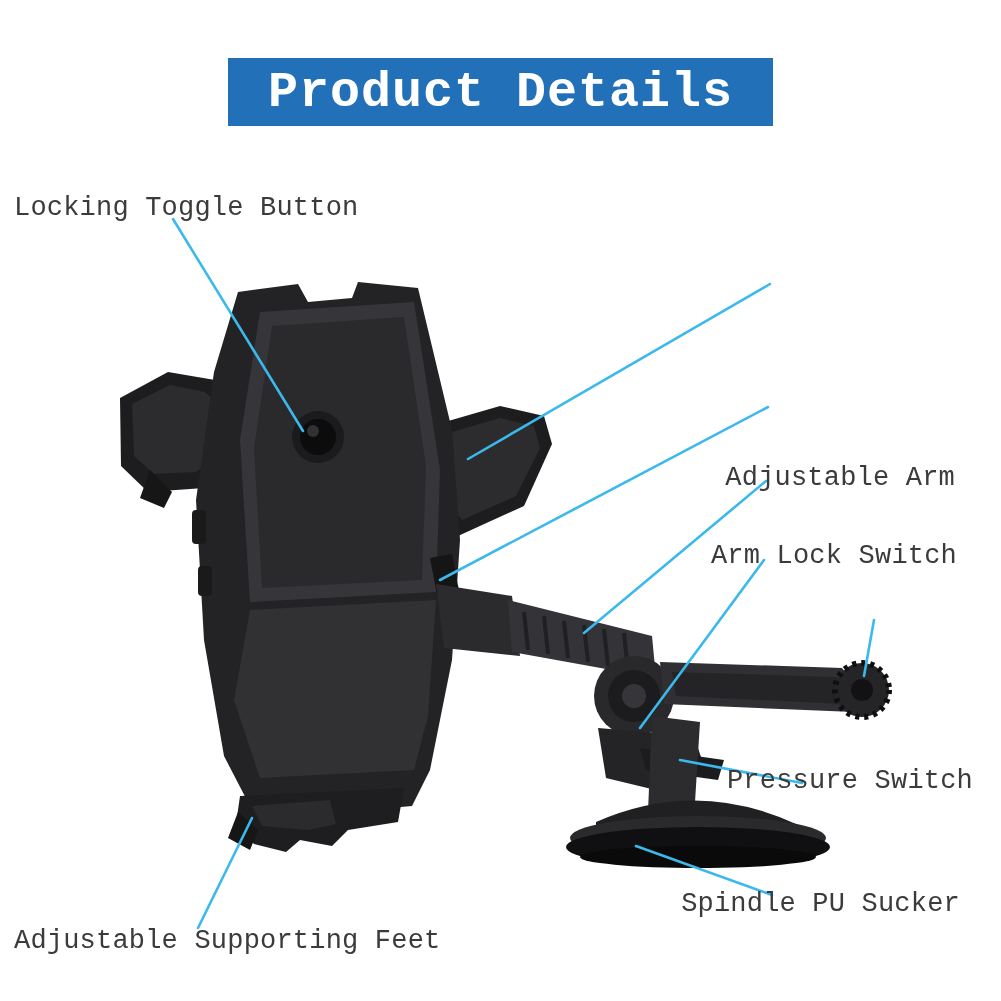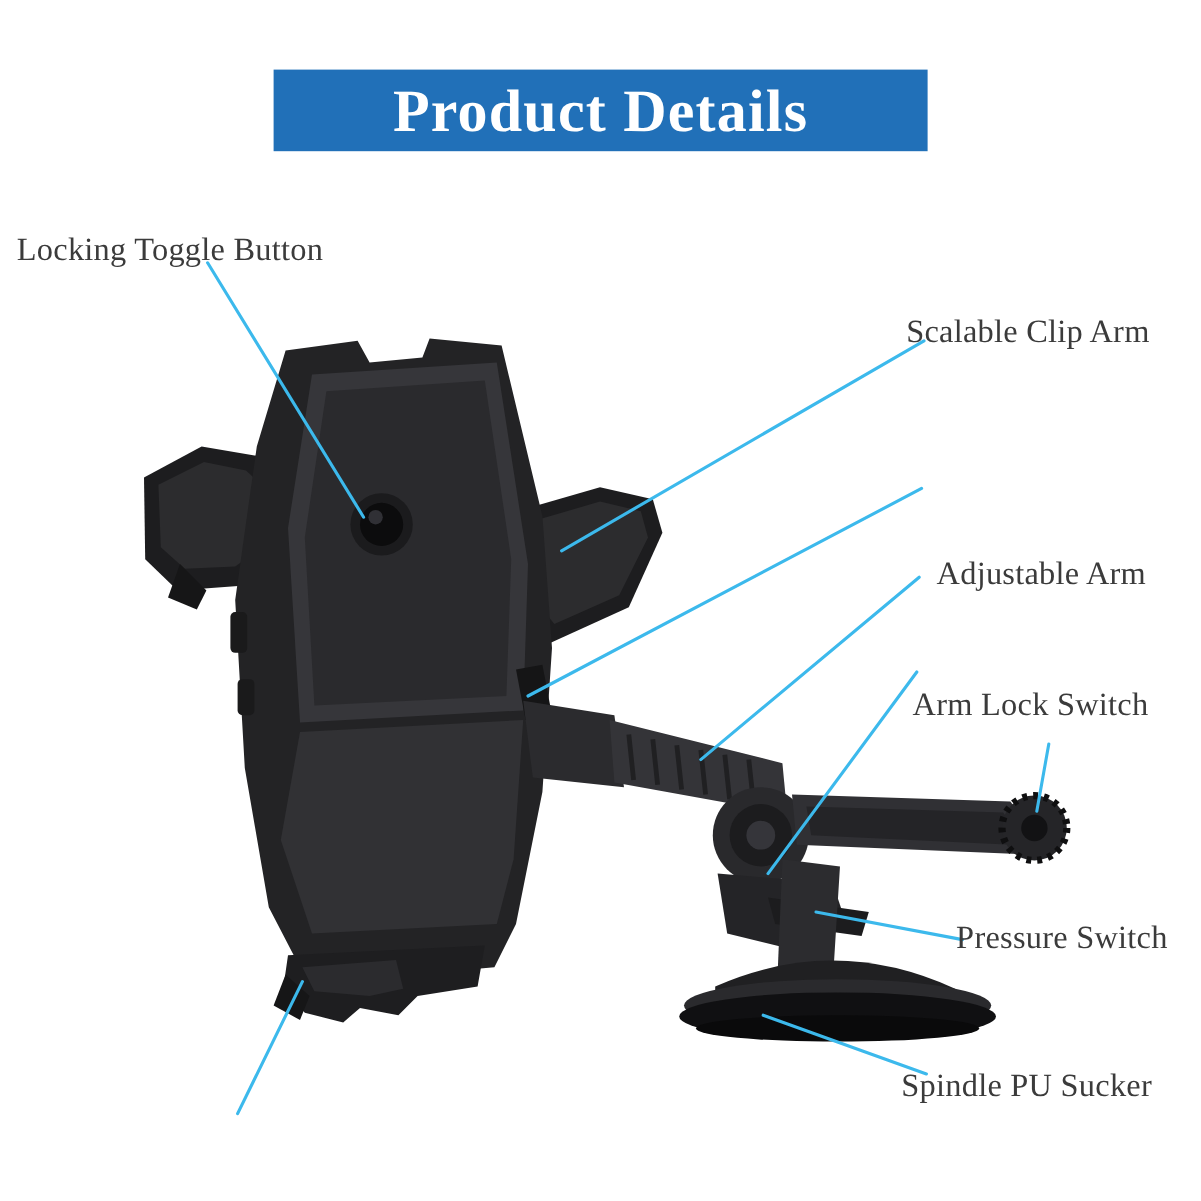--- a/index.html
+++ b/index.html
@@ -8,21 +8,21 @@
     --leader-line:#3cb9ec;
     --label-text:#3b3b3b;
     --page-bg:#ffffff;
   }
   html,body{margin:0;padding:0;background:#fff;}
   .canvas{
     position:relative;
     width:1001px;height:1001px;
     background:var(--page-bg);
     overflow:hidden;
-    font-family:Liberation Serif, serif;
+    font-family:Liberation Mono, monospace;
   }
   .banner{
     position:absolute;left:228px;top:58px;width:545px;height:68px;
     background:var(--banner-bg);
     display:flex;align-items:center;justify-content:center;
   }
   .banner span{
     color:var(--banner-text);
     font-size:50px;font-weight:bold;letter-spacing:1px;
     white-space:nowrap;
@@ -115,19 +115,19 @@
       <polyline points="766,481 584,633"></polyline>
       <polyline points="764,560 640,728"></polyline>
       <polyline points="874,620 864,676"></polyline>
       <polyline points="802,783 680,760"></polyline>
       <polyline points="772,895 636,846"></polyline>
       <polyline points="198,928 252,818"></polyline>
     </g>
   </svg>
 
   <div class="label left" style="left:14px;  top:193px;">Locking Toggle Button</div>
-  <div class="label right" style="right:43px; top:261px;">Scalable Clip Arm</div>
   <div class="label right" style="right:46px; top:463px;">Adjustable Arm</div>
-  <div class="label right" style="right:44px; top:572px;">Arm Lock Switch</div>
+  <div class="label right" style="right:44px; top:541px;">Arm Lock Switch</div>
   <div class="label right" style="right:28px; top:766px;">Pressure Switch</div>
   <div class="label right" style="right:41px; top:889px;">Spindle PU Sucker</div>
+  <div class="label left" style="left:14px;  top:926px;">Adjustable Supporting Feet</div>
 
 </div>
 
 </body></html>

